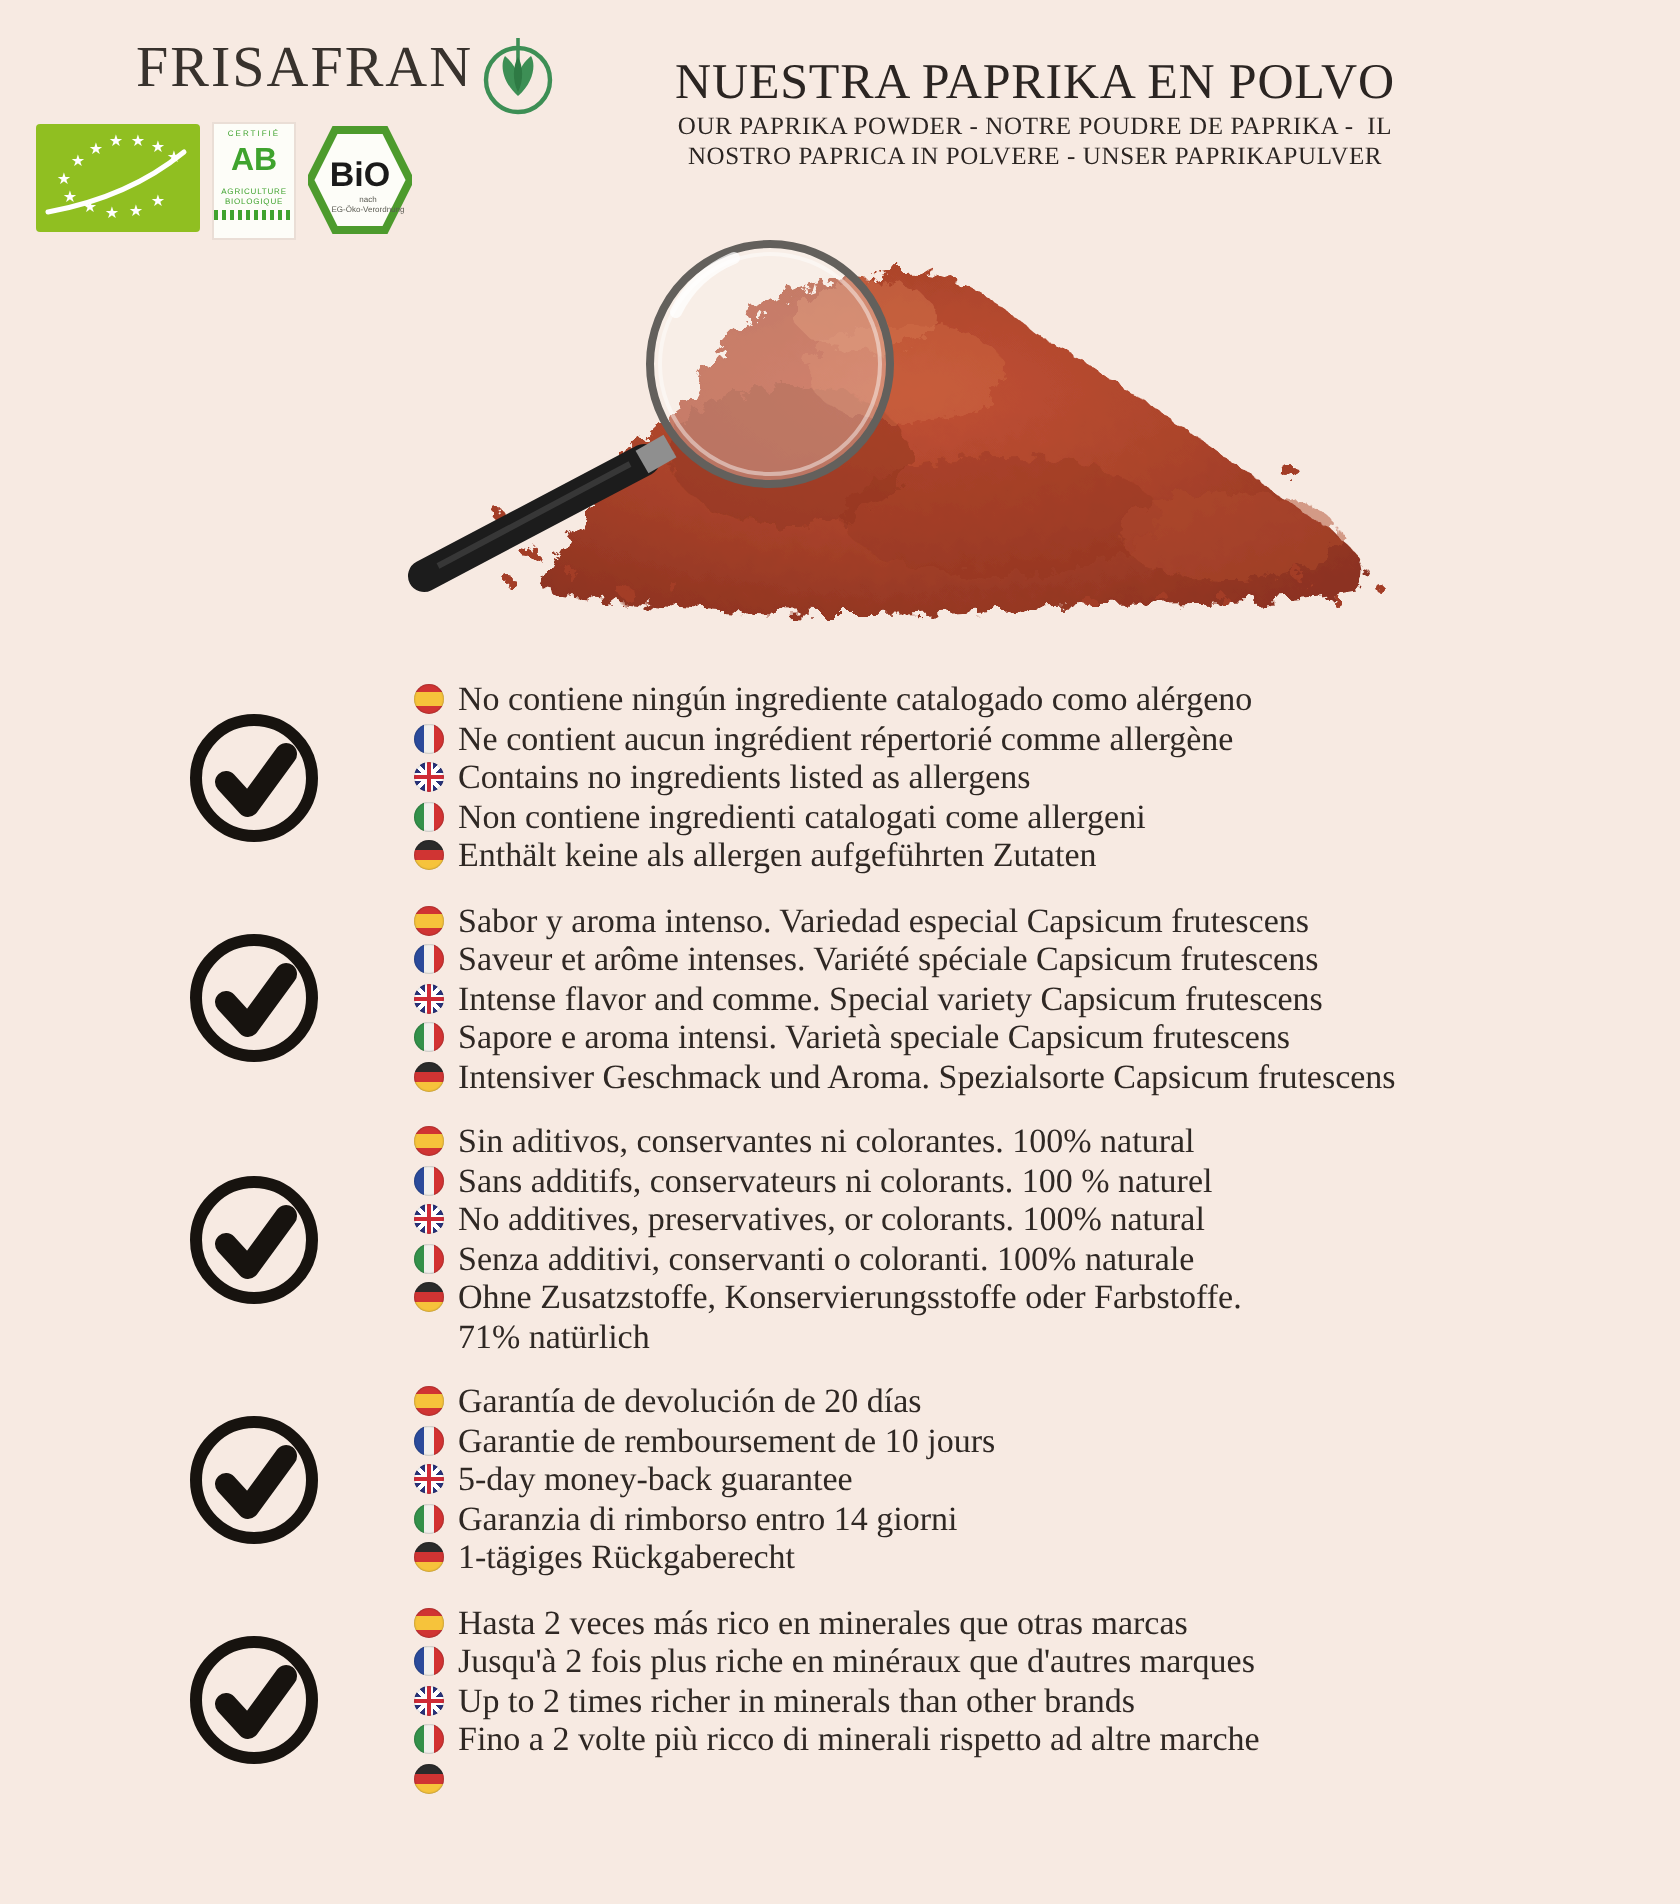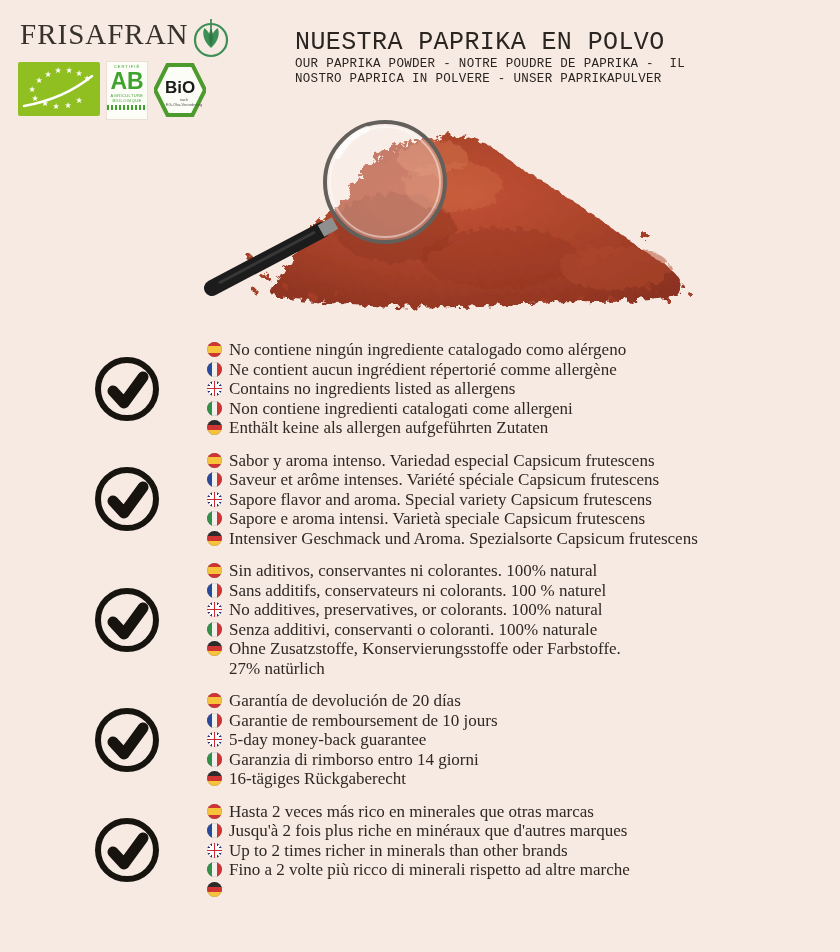--- a/index.html
+++ b/index.html
@@ -3,33 +3,33 @@
 <meta charset="utf-8">
 <style>
   html,body{margin:0;padding:0;}
   .page{
     position:relative; width:840px; height:952px;
     background:#f7eae2; overflow:hidden;
     font-family:"Liberation Serif", serif; color:#2f2824;
   }
   
   .brand-row{position:absolute; left:20px; top:14px; display:flex; align-items:flex-start;}
-  .brand-name{font-size:29px; letter-spacing:1px; color:#38322d; line-height:40px;}
+  .brand-name{font-size:29px; letter-spacing:1px; color:#38322d; line-height:40px;margin-left:48px;}
   .brand-icon{margin-left:2px; margin-top:1px;}
   .certs{position:absolute; left:18px; top:62px; display:flex; align-items:flex-start; gap:7px;}
   .eu-logo{display:block;}
   .ab{width:40px; height:57px; background:#fdfdf8; box-sizing:border-box; padding-top:2px;
       text-align:center; overflow:hidden; box-shadow:0 0 0 1px rgba(0,0,0,0.05);}
   .ab-top{font-size:4px; color:#3fa32e; letter-spacing:1px; font-family:"Liberation Sans",sans-serif;}
-  .ab-main{font-size:23px; line-height:24px; font-weight:bold; color:#3fa32e; font-family:"Liberation Sans",sans-serif;}
+  .ab-main{font-size:16px; line-height:24px; font-weight:bold; color:#3fa32e; font-family:"Liberation Sans",sans-serif;}
   .ab-b1,.ab-b2{font-size:4px; color:#3fa32e; letter-spacing:0.4px; font-family:"Liberation Sans",sans-serif;}
   .ab-stripes{height:5px; margin-top:2px;
       background:repeating-linear-gradient(90deg,#3fa32e 0 2px,#fdfdf8 2px 4px);}
   .bio-logo{display:block;}
-  .title-block{position:absolute; left:295px; top:28px; width:445px; font-family:Liberation Mono, monospace;}
+  .title-block{position:absolute; left:295px; top:28px; width:445px; text-align:center;}
   .title-main{font-size:25px; letter-spacing:0.4px; color:#2b2522; white-space:nowrap;}
   .title-sub{font-size:12.5px; line-height:14.5px; letter-spacing:0.3px; color:#2b2522; white-space:pre-wrap;}
   
   .hero{position:absolute; left:195px; top:108px;}
   
   .benefits{position:absolute; left:92px; top:340px; width:715px;}
   .benefit{display:flex; align-items:center; margin-bottom:13px; gap:45px;}
   .check{flex:0 0 70px;}
   .blines{display:flex; flex-direction:column;}
   .bline{display:flex; align-items:center; height:19.5px;}
@@ -196,21 +196,21 @@
           <div class="bline">
             <span class="flag flag-es"></span>
             <span class="btext">Sabor y aroma intenso. Variedad especial Capsicum frutescens</span>
           </div>
           <div class="bline">
             <span class="flag flag-fr"></span>
             <span class="btext">Saveur et arôme intenses. Variété spéciale Capsicum frutescens</span>
           </div>
           <div class="bline">
             <span class="flag flag-uk"></span>
-            <span class="btext">Sapore flavor and aroma. Special variety Capsicum frutescens</span>
+            <span class="btext">Intense flavor and comme. Special variety Capsicum frutescens</span>
           </div>
           <div class="bline">
             <span class="flag flag-it"></span>
             <span class="btext">Sapore e aroma intensi. Varietà speciale Capsicum frutescens</span>
           </div>
           <div class="bline">
             <span class="flag flag-de"></span>
             <span class="btext">Intensiver Geschmack und Aroma. Spezialsorte Capsicum frutescens</span>
           </div>
         </div>
@@ -236,21 +236,21 @@
           <div class="bline">
             <span class="flag flag-it"></span>
             <span class="btext">Senza additivi, conservanti o coloranti. 100% naturale</span>
           </div>
           <div class="bline">
             <span class="flag flag-de"></span>
             <span class="btext">Ohne Zusatzstoffe, Konservierungsstoffe oder Farbstoffe.</span>
           </div>
           <div class="bline">
             <span class="flag flag-none"></span>
-            <span class="btext">27% natürlich</span>
+            <span class="btext">71% natürlich</span>
           </div>
         </div>
   </div>
       <div class="benefit">
     <svg class="check" width="70" height="70" viewBox="0 0 70 70">
       <circle cx="35" cy="35" r="29" fill="none" stroke="#17130f" stroke-width="6"></circle>
       <path d="M21 37 L32 49 L51 23" fill="none" stroke="#17130f" stroke-width="11" stroke-linecap="round" stroke-linejoin="round"></path>
     </svg>
     <div class="blines">
           <div class="bline">
@@ -264,21 +264,21 @@
           <div class="bline">
             <span class="flag flag-uk"></span>
             <span class="btext">5-day money-back guarantee</span>
           </div>
           <div class="bline">
             <span class="flag flag-it"></span>
             <span class="btext">Garanzia di rimborso entro 14 giorni</span>
           </div>
           <div class="bline">
             <span class="flag flag-de"></span>
-            <span class="btext">16-tägiges Rückgaberecht</span>
+            <span class="btext">1-tägiges Rückgaberecht</span>
           </div>
         </div>
   </div>
       <div class="benefit">
     <svg class="check" width="70" height="70" viewBox="0 0 70 70">
       <circle cx="35" cy="35" r="29" fill="none" stroke="#17130f" stroke-width="6"></circle>
       <path d="M21 37 L32 49 L51 23" fill="none" stroke="#17130f" stroke-width="11" stroke-linecap="round" stroke-linejoin="round"></path>
     </svg>
     <div class="blines">
           <div class="bline">

